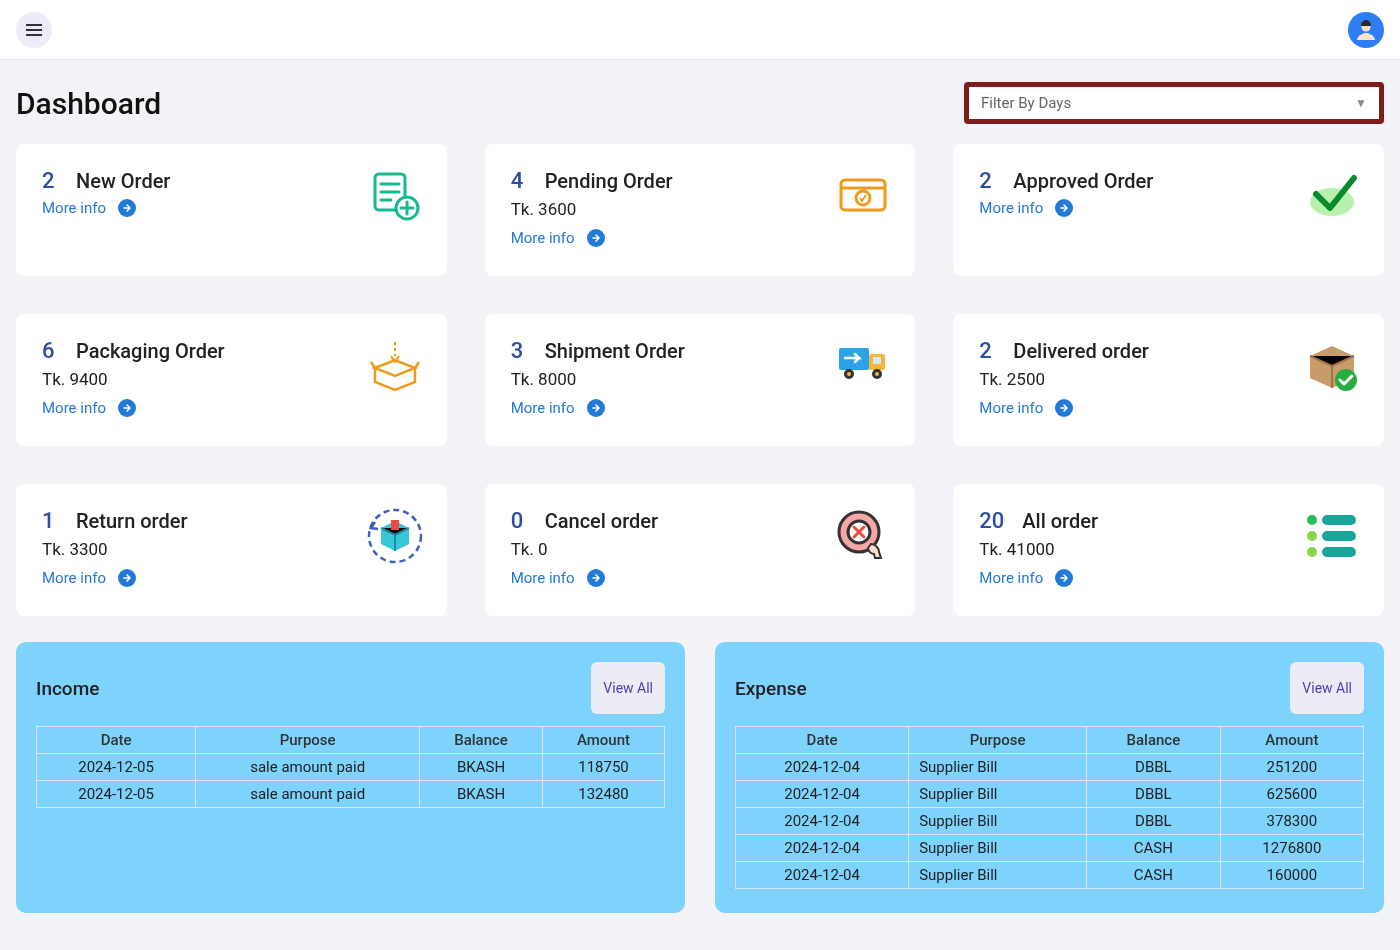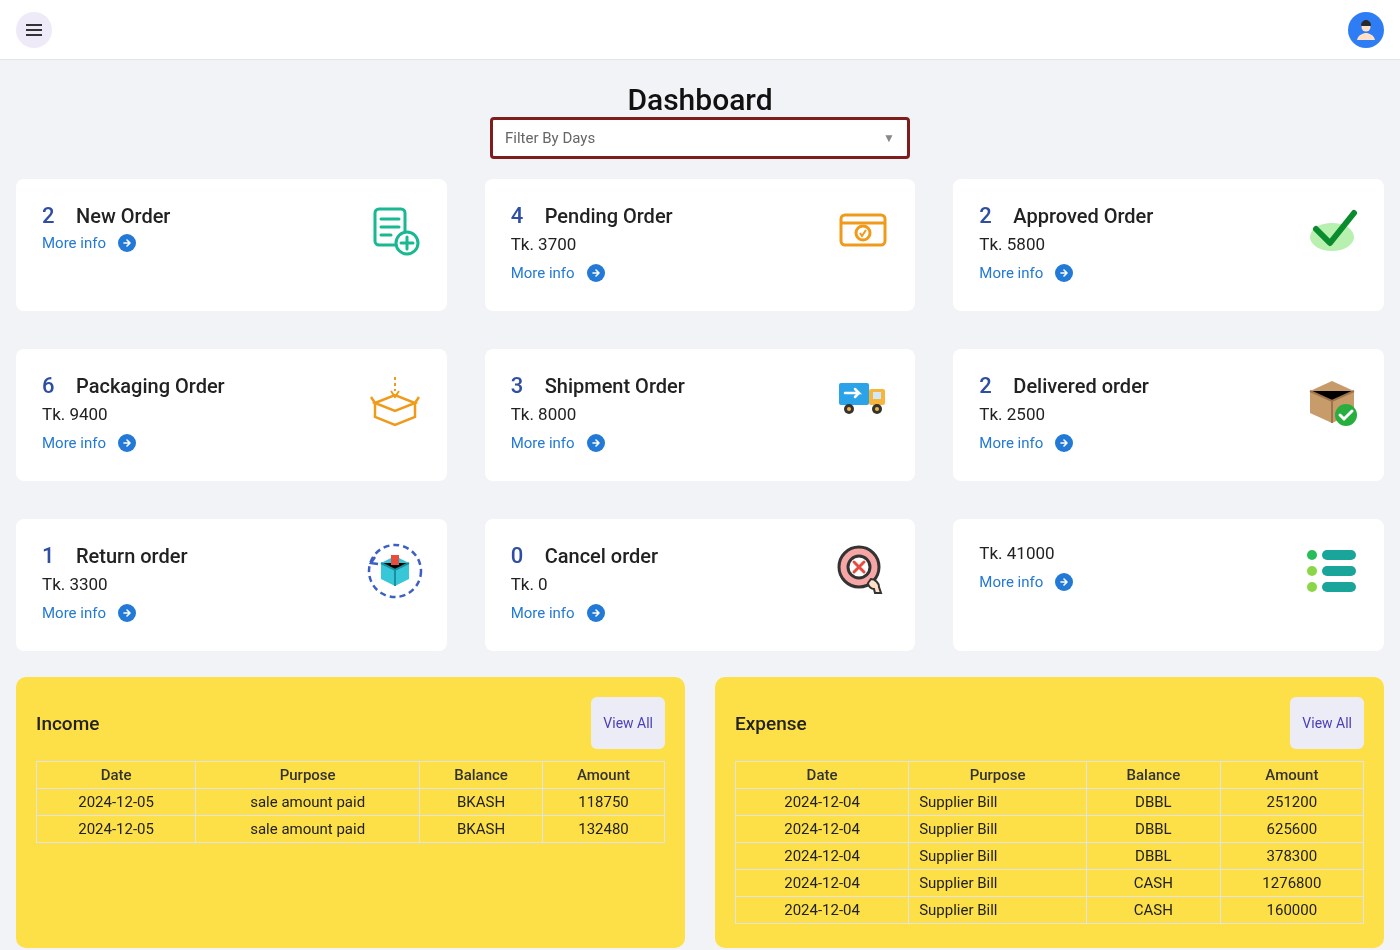--- a/index.html
+++ b/index.html
@@ -4,37 +4,37 @@
 <style>
   *{box-sizing:border-box;margin:0;padding:0;}
   html,body{height:100%;}
   body{font-family:-apple-system,BlinkMacSystemFont,"Segoe UI",Roboto,Arial,sans-serif;background:#f2f3f6;color:#222;font-size:15px;overflow-x:hidden;}
   
   .topbar{height:60px;background:#fff;border-bottom:1px solid #e3e4e8;display:flex;align-items:center;justify-content:space-between;padding:0 16px;}
   .ham-wrap{width:36px;height:36px;border-radius:50%;background:#efeaf8;display:flex;align-items:center;justify-content:center;cursor:pointer;}
   .avatar{width:36px;height:36px;border-radius:50%;background:#2f7df4;display:flex;align-items:center;justify-content:center;cursor:pointer;}
   
   .page{padding:16px;}
-  .page-head{display:flex;justify-content:space-between;align-items:center;margin:6px 0 20px 0;flex-direction:column;}
+  .page-head{display:flex;justify-content:space-between;align-items:center;margin:6px 0 20px 0;}
   .page-title{font-size:30px;font-weight:500;color:#111;}
-  .filter{width:420px;height:42px;border:3px solid #7f1d1d;border-radius:4px;background:#fff;display:flex;align-items:center;justify-content:space-between;padding:0 12px;color:#666;cursor:pointer;}
+  .filter{width:420px;height:42px;border:5px solid #7f1d1d;border-radius:4px;background:#fff;display:flex;align-items:center;justify-content:space-between;padding:0 12px;color:#666;cursor:pointer;}
   .filter .chev{color:#888;font-size:12px;}
   
   .cards{display:grid;grid-template-columns:repeat(3,1fr);gap:38px;margin-bottom:26px;}
   .card{background:#fff;border-radius:8px;padding:24px 26px 22px 26px;position:relative;min-height:132px;}
   .card-line1{display:flex;align-items:center;gap:18px;font-size:20px;font-weight:500;color:#222;margin-bottom:6px;}
   .card-count{color:#2d4ea2;font-size:22px;font-weight:500;min-width:16px;}
   .card-amount{font-size:17px;color:#222;margin-bottom:10px;}
   .card-more{color:#2379d6;font-size:15px;cursor:pointer;display:inline-flex;align-items:center;gap:12px;}
   .arrow-circ{width:18px;height:18px;border-radius:50%;background:#2379d6;display:inline-flex;align-items:center;justify-content:center;}
   .arrow-circ svg{display:block;}
   .card-icon{position:absolute;right:24px;top:24px;width:56px;height:56px;}
   
   .tables{display:grid;grid-template-columns:1fr 1fr;gap:30px;}
-  .panel{background:#fde047;border-radius:10px;padding:20px 20px 24px 20px;}
+  .panel{background:#7dd3fc;border-radius:10px;padding:20px 20px 24px 20px;}
   .panel-head{display:flex;justify-content:space-between;align-items:center;margin-bottom:12px;}
   .panel-title{font-size:19px;font-weight:500;color:#222;}
   .viewall{background:#ebecf6;color:#4a3fb8;padding:18px 12px;border-radius:6px;font-size:14px;cursor:pointer;}
   table{width:100%;border-collapse:collapse;font-size:15px;}
   th,td{border:1px solid #e2e3e7;padding:4px 10px;text-align:center;}
   th{font-weight:500;color:#333;}
   td.left{text-align:left;}
 </style>
 </head>
 <body>
@@ -75,34 +75,34 @@
             <svg width="10" height="10" viewBox="0 0 10 10">
               <path d="M2 5h5M5 2l3 3-3 3" stroke="#fff" stroke-width="1.6" fill="none" stroke-linecap="round" stroke-linejoin="round"></path>
             </svg>
           </span>
         </a><div class="card-icon"><svg width="56" height="56" viewBox="0 0 56 56">
             <use href="#ic-list-plus"></use>
           </svg></div></div>
       <div class="card"><div class="card-line1">
           <span class="card-count">4</span>
           <span>Pending Order</span>
-        </div><div class="card-amount">Tk. 3700</div><a class="card-more">
+        </div><div class="card-amount">Tk. 3600</div><a class="card-more">
           <span>More info</span>
           <span class="arrow-circ">
             <svg width="10" height="10" viewBox="0 0 10 10">
               <path d="M2 5h5M5 2l3 3-3 3" stroke="#fff" stroke-width="1.6" fill="none" stroke-linecap="round" stroke-linejoin="round"></path>
             </svg>
           </span>
         </a><div class="card-icon"><svg width="56" height="56" viewBox="0 0 56 56">
             <use href="#ic-money"></use>
           </svg></div></div>
       <div class="card"><div class="card-line1">
           <span class="card-count">2</span>
           <span>Approved Order</span>
-        </div><div class="card-amount">Tk. 5800</div><a class="card-more">
+        </div><a class="card-more">
           <span>More info</span>
           <span class="arrow-circ">
             <svg width="10" height="10" viewBox="0 0 10 10">
               <path d="M2 5h5M5 2l3 3-3 3" stroke="#fff" stroke-width="1.6" fill="none" stroke-linecap="round" stroke-linejoin="round"></path>
             </svg>
           </span>
         </a><div class="card-icon"><svg width="56" height="56" viewBox="0 0 56 56">
             <use href="#ic-check"></use>
           </svg></div></div>
       <div class="card"><div class="card-line1">
@@ -163,21 +163,24 @@
         </div><div class="card-amount">Tk. 0</div><a class="card-more">
           <span>More info</span>
           <span class="arrow-circ">
             <svg width="10" height="10" viewBox="0 0 10 10">
               <path d="M2 5h5M5 2l3 3-3 3" stroke="#fff" stroke-width="1.6" fill="none" stroke-linecap="round" stroke-linejoin="round"></path>
             </svg>
           </span>
         </a><div class="card-icon"><svg width="56" height="56" viewBox="0 0 56 56">
             <use href="#ic-cancel"></use>
           </svg></div></div>
-      <div class="card"><div class="card-amount">Tk. 41000</div><a class="card-more">
+      <div class="card"><div class="card-line1">
+          <span class="card-count">20</span>
+          <span>All order</span>
+        </div><div class="card-amount">Tk. 41000</div><a class="card-more">
           <span>More info</span>
           <span class="arrow-circ">
             <svg width="10" height="10" viewBox="0 0 10 10">
               <path d="M2 5h5M5 2l3 3-3 3" stroke="#fff" stroke-width="1.6" fill="none" stroke-linecap="round" stroke-linejoin="round"></path>
             </svg>
           </span>
         </a><div class="card-icon"><svg width="56" height="56" viewBox="0 0 56 56">
             <use href="#ic-list-dots"></use>
           </svg></div></div>
     </div>

